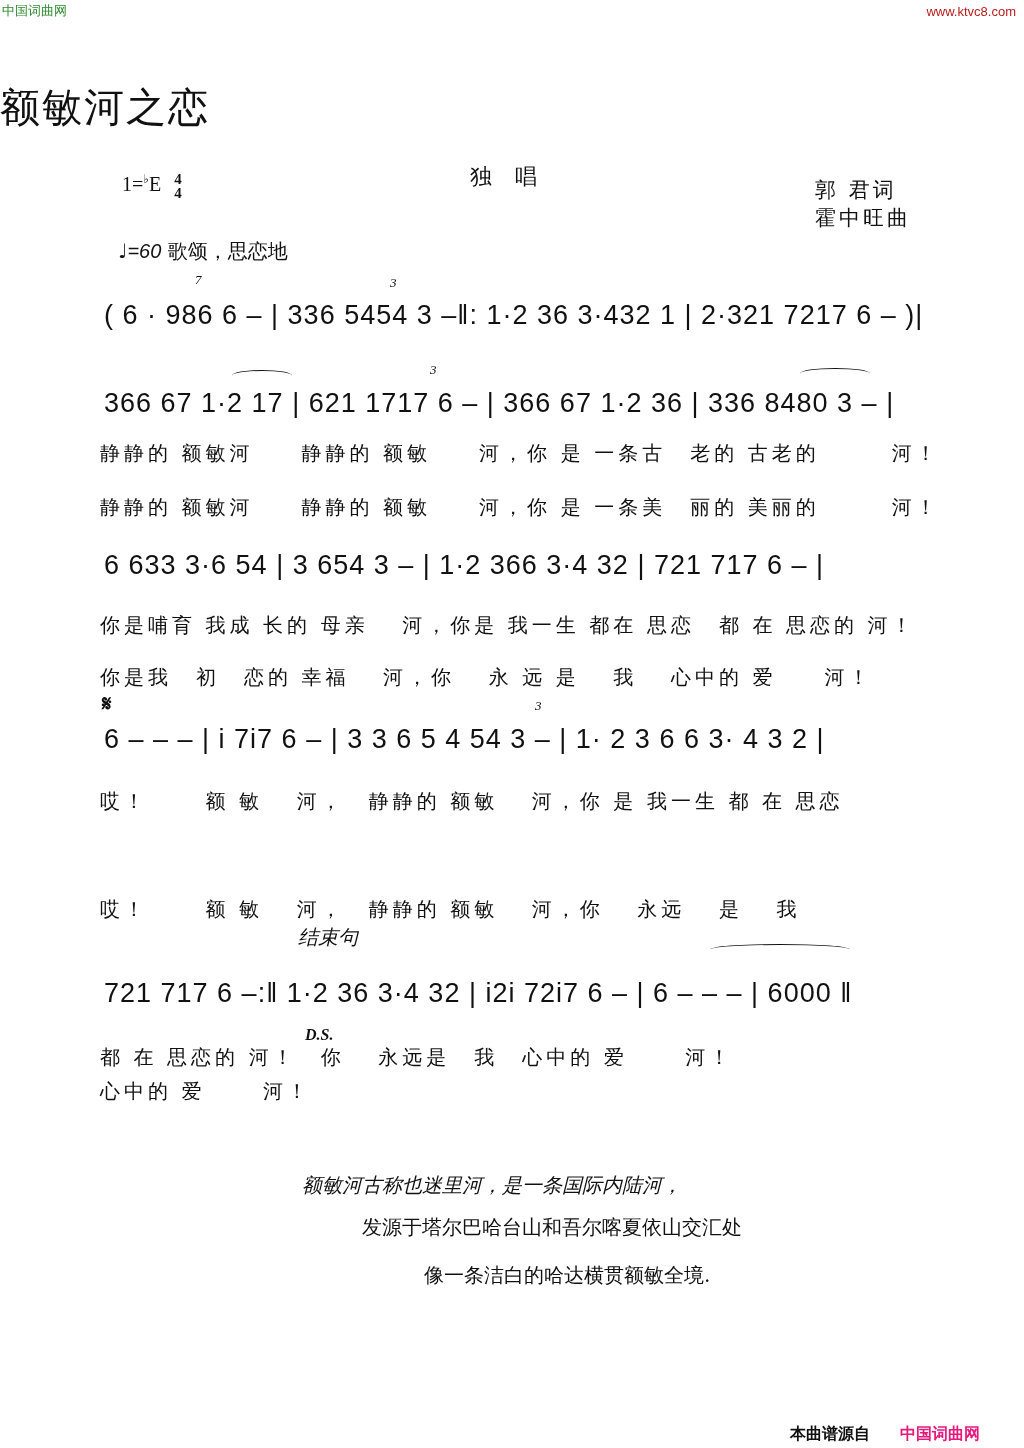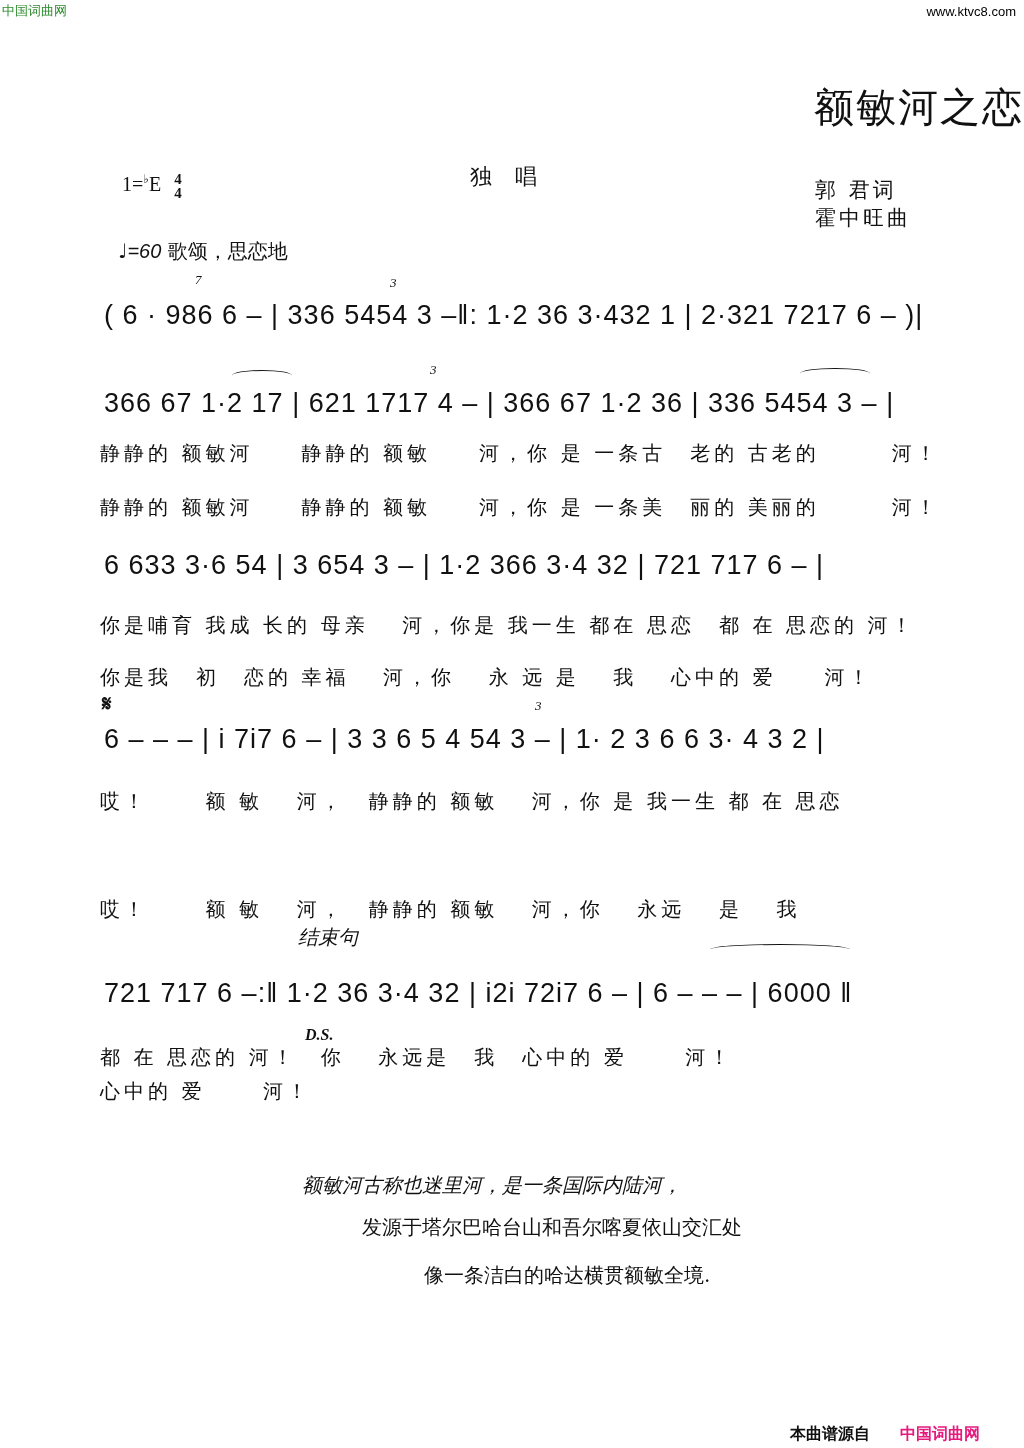--- a/index.html
+++ b/index.html
@@ -1,21 +1,21 @@
 <!DOCTYPE html>
 <html><head>
 <meta charset="utf-8">
 <style>
   html, body { margin:0; padding:0; background:#ffffff; }
   body { width:1024px; height:1448px; position:relative; overflow:hidden;
          font-family:"DejaVu Sans", sans-serif; color:#111; }
   .abs { position:absolute; white-space:nowrap; }
   .wm-left { left:2px; top:2px; font-size:13px; color:#2e8b2e; font-family:"DejaVu Sans", sans-serif; }
-  .wm-right { right:8px; top:4px; font-size:13px; color:#000000; font-family:"Liberation Sans", sans-serif; }
-  .title { left:0; width:1024px; text-align:right; top:80px; font-size:40px; font-family:"DejaVu Serif", serif; letter-spacing:2px; }
+  .wm-right { right:8px; top:4px; font-size:13px; color:#b91c1c; font-family:"Liberation Sans", sans-serif; }
+  .title { left:0; width:1024px; text-align:left; top:80px; font-size:40px; font-family:"DejaVu Serif", serif; letter-spacing:2px; }
   .sub { left:470px; top:162px; font-size:22px; font-family:"DejaVu Serif", serif; letter-spacing:8px; }
   .key { left:122px; top:172px; font-size:20px; font-family:"Liberation Serif", serif; }
   .key sup { font-size:12px; }
   .timesig { display:inline-block; vertical-align:middle; text-align:center; font-weight:bold; font-size:15px; line-height:14px; margin-left:8px; }
   .credits { left:815px; top:176px; font-size:21px; font-family:"DejaVu Serif", serif; line-height:28px; letter-spacing:3px; }
   .tempo { left:118px; top:238px; font-size:20px; font-family:"DejaVu Serif", serif; }
   .tempo .num { font-family:"Liberation Sans", sans-serif;font-style:italic; }
   .line { font-family:"Liberation Sans", sans-serif; font-size:27px; letter-spacing:1px; }
   .lyric { font-family:Liberation Sans, sans-serif; font-size:20px; letter-spacing:4px; }
   .ds { font-family:"Liberation Serif", serif; font-style:italic; font-weight:bold; font-size:16px; }
@@ -55,21 +55,21 @@
   <span>歌颂，思恋地</span>
 </div>
 
 <div class="trip" style="left:195px;top:272px;">7</div>
 <div class="trip" style="left:390px;top:275px;">3</div>
 <div class="abs line" style="left:104px;top:300px;">( 6 · 986 6 – | 336 5454 3 –‖: 1·2 36 3·432 1 | 2·321 7217 6 – )|</div>
 
 <div class="arc" style="left:232px;top:370px;width:60px;"></div>
 <div class="trip" style="left:430px;top:362px;">3</div>
 <div class="arc" style="left:800px;top:368px;width:70px;"></div>
-<div class="abs line" style="left:104px;top:388px;">366 67 1·2 17 | 621 1717 4 – | 366 67 1·2 36 | 336 5454 3 – |</div>
+<div class="abs line" style="left:104px;top:388px;">366 67 1·2 17 | 621 1717 6 – | 366 67 1·2 36 | 336 8480 3 – |</div>
 <div class="abs lyric" style="left:100px;top:440px;">静静的 额敏河　　静静的 额敏　　河，你 是 一条古　老的 古老的　　　河！</div>
 <div class="abs lyric" style="left:100px;top:494px;">静静的 额敏河　　静静的 额敏　　河，你 是 一条美　丽的 美丽的　　　河！</div>
 
 <div class="abs line" style="left:104px;top:550px;">6 633 3·6 54 | 3 654 3 – | 1·2 366 3·4 32 | 721 717 6 – |</div>
 <div class="abs lyric" style="left:100px;top:612px;">你是哺育 我成 长的 母亲　 河，你是 我一生 都在 思恋　都 在 思恋的 河！</div>
 <div class="abs lyric" style="left:100px;top:664px;text-align:right;">你是我　初　恋的 幸福　 河，你　 永 远 是　 我　 心中的 爱　　河！</div>
 
 <div class="abs seg" style="left:102px;top:690px;">𝄋</div>
 <div class="trip" style="left:535px;top:698px;">3</div>
 <div class="abs line" style="left:104px;top:724px;">6 – – – | i 7i7 6 – | 3 3 6 5 4 54 3 – | 1· 2 3 6 6 3· 4 3 2 |</div>

